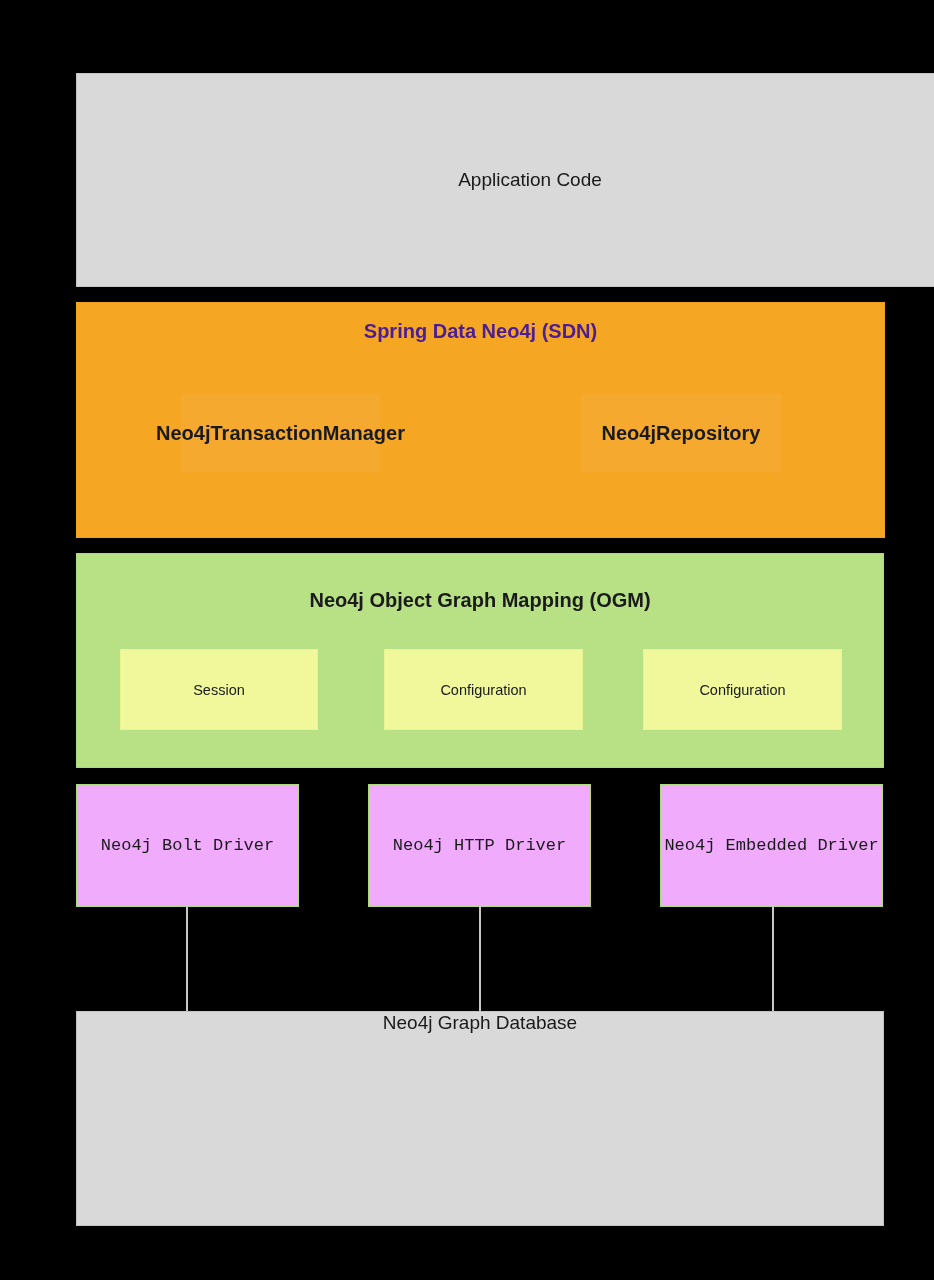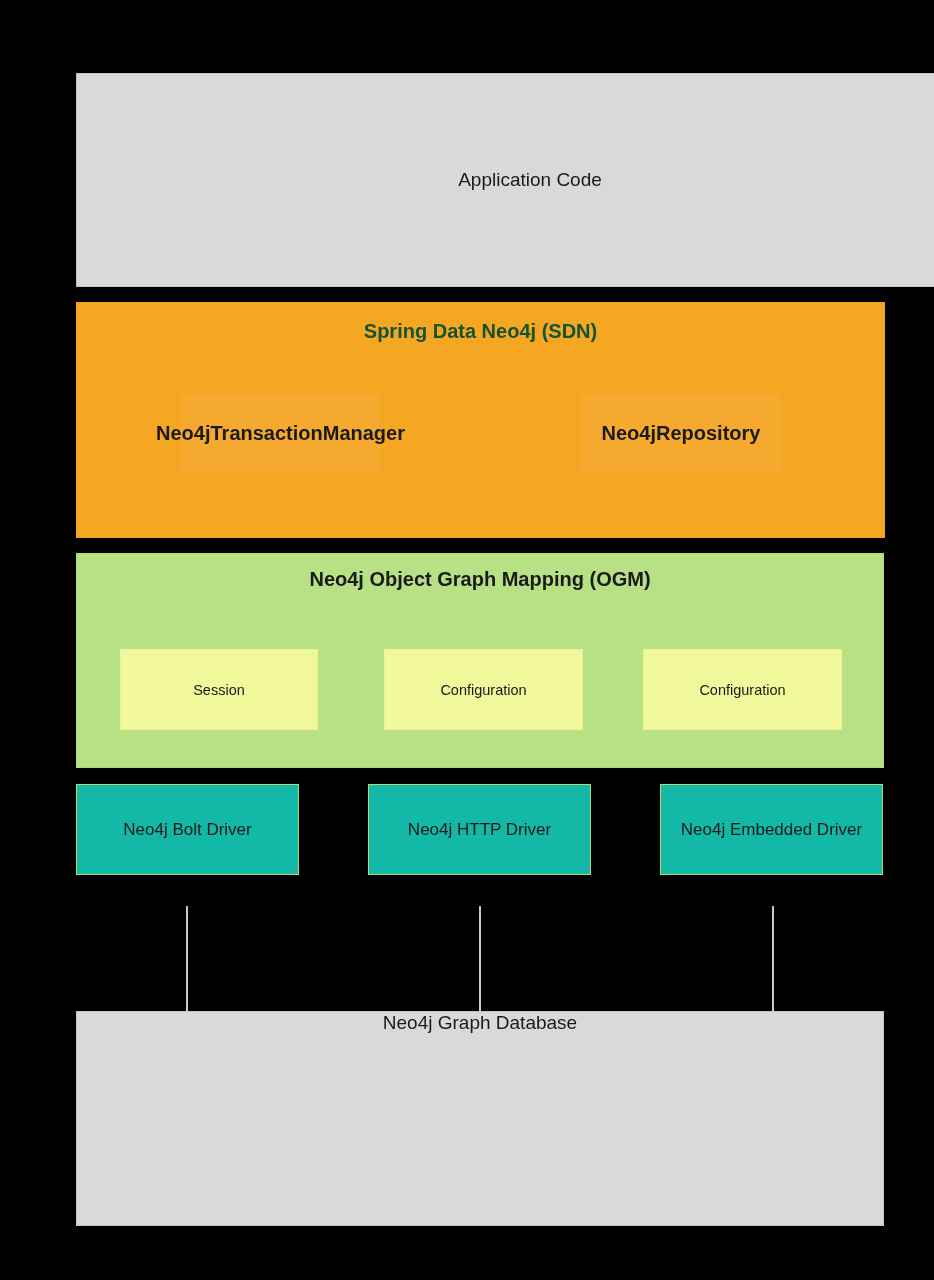--- a/index.html
+++ b/index.html
@@ -51,21 +51,21 @@
     top: 302px;
     width: 809px;
     height: 236px;
     background: #f5a623;
     border: 1px solid #f0a11f;
   }
   #sdn-layer .layer-title {
     margin-top: 17px;
     font-size: 20px;
     font-weight: bold;
-    color: #14532d;
+    color: #4c1d95;
   }
   .sdn-row {
     position: absolute;
     left: 0;
     top: 91px;
     width: 100%;
     height: 78px;
   }
   .sdn-sub {
     position: absolute;
@@ -86,21 +86,21 @@
   
   #ogm-layer {
     left: 76px;
     top: 553px;
     width: 808px;
     height: 215px;
     background: #b8e186;
     border: 1px solid #aed97c;
   }
   #ogm-layer .layer-title {
-    margin-top: 14px;
+    margin-top: 35px;
     font-size: 20px;
     font-weight: bold;
     color: #1a1a1a;
   }
   .ogm-row {
     position: absolute;
     left: 0;
     top: 95px;
     width: 100%;
     height: 81px;
@@ -120,27 +120,28 @@
     font-size: 14.5px;
   }
   #ogm-session       { left: 43px;  width: 198px; }
   #ogm-sessionfactory{ left: 307px; width: 199px; }
   #ogm-configuration { left: 566px; width: 199px; }
 
   
   .driver-box {
     position: absolute;
     top: 784px;
-    height: 91px;
-    background: #14b8a6;
+    height: 123px;
+    background: #f0abfc;
     border: 1px solid #aed97c;
     box-sizing: border-box;
     display: flex;
     align-items: center;
     justify-content: center;
+    font-family: Liberation Mono, monospace;
   }
   .driver-box .box-label {
     font-size: 17px;
   }
   #driver-bolt     { left: 76px;  width: 223px; }
   #driver-http     { left: 368px; width: 223px; }
   #driver-embedded { left: 660px; width: 223px; justify-content: center; }
 
   
   .connector {

